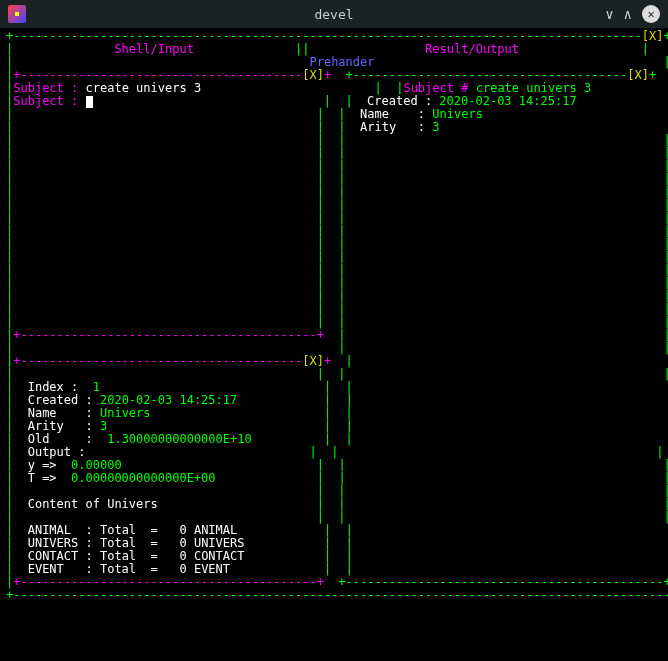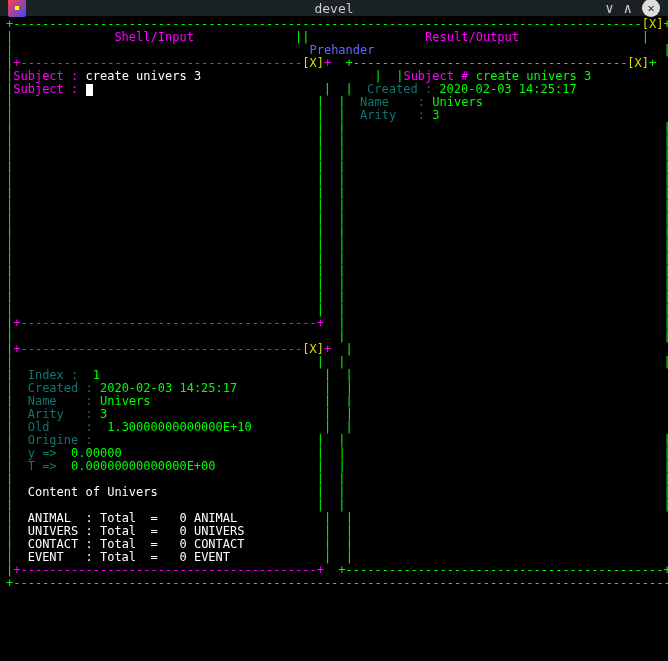--- a/index.html
+++ b/index.html
@@ -1,26 +1,26 @@
 <!DOCTYPE html>
 <html><head>
 <meta charset="utf-8">
 <style>
 *{margin:0;padding:0;box-sizing:border-box}
 body{background:#000;font-family:monospace;font-size:12px;width:668px;height:661px;overflow:hidden;color:#0f0}
-.titlebar{background:#1a2224;height:16px;display:flex;align-items:center;padding:0 8px;position:relative}
+.titlebar{background:#1a2224;height:28px;display:flex;align-items:center;padding:0 8px;position:relative}
 .logo{width:18px;height:18px;background:linear-gradient(135deg,#f44,#44f);border-radius:2px;position:relative}
 .logo::after{content:"";position:absolute;inset:3px;background:radial-gradient(circle,#ff0 30%,transparent 30%)}
 .wtitle{position:absolute;left:50%;transform:translateX(-50%);color:#ccc;font-size:13px}
 .wctrl{margin-left:auto;display:flex;gap:10px;align-items:center}
 .wbtn{color:#ccc;cursor:pointer;font-size:14px}
 .wclose{width:18px;height:18px;border-radius:50%;background:#ddd;color:#222;display:flex;align-items:center;justify-content:center;font-size:12px;cursor:pointer}
 .term{padding:2px 6px;height:633px;line-height:13px}
 .ln{white-space:pre;height:13px}
-.d-green{color:#0f0}.d-mag{color:#f0f}.d-cyan{color:#0f766e}.d-yel{color:#dd0}.d-blue{color:#66f}.d-white{color:#fff}
+.d-green{color:#0f0}.d-mag{color:#f0f}.d-cyan{color:#ffffff}.d-yel{color:#dd0}.d-blue{color:#66f}.d-white{color:#fff}
 .cursor{display:inline-block;width:7px;height:12px;background:#fff;vertical-align:middle}
 </style>
 </head>
 <body>
 
 <div class="titlebar">
   <div class="logo"></div>
   <div class="wtitle">devel</div>
   <div class="wctrl">
     <span class="wbtn">∨</span>
@@ -55,21 +55,21 @@
 <div class="ln"><span class="d-green">|                                          |  |                                            |</span></div>
 <div class="ln"><span class="d-green">|</span><span class="d-mag">+-----------------------------------------+</span><span class="d-green">  |                                            |</span></div>
 <div class="ln"><span class="d-green">|                                             |                                            |</span></div>
 <div class="ln"><span class="d-green">|</span><span class="d-mag">+---------------------------------------</span><span class="d-yel">[X]</span><span class="d-mag">+</span><span class="d-green">  |                                            |</span></div>
 <div class="ln"><span class="d-green">|                                          |  |                                            |</span></div>
 <div class="ln"><span class="d-green">|  </span><span class="d-cyan"><span>Index</span> <span>:</span></span><span class="d-green">  <span>1</span>                               </span><span class="d-green">|  |                                            |</span></div>
 <div class="ln"><span class="d-green">|  </span><span class="d-cyan"><span>Created</span> <span>:</span></span><span class="d-green"> <span>2020-02-03 14:25:17</span>            </span><span class="d-green">|  |                                            |</span></div>
 <div class="ln"><span class="d-green">|  </span><span class="d-cyan"><span>Name</span>    <span>:</span></span><span class="d-green"> <span>Univers</span>                        </span><span class="d-green">|  |                                            |</span></div>
 <div class="ln"><span class="d-green">|  </span><span class="d-cyan"><span>Arity</span>   <span>:</span></span><span class="d-green"> <span>3</span>                              </span><span class="d-green">|  |                                            |</span></div>
 <div class="ln"><span class="d-green">|  </span><span class="d-cyan"><span>Old</span>     <span>:</span></span><span class="d-green">  <span>1.30000000000000E+10</span>          </span><span class="d-green">|  |                                            |</span></div>
-<div class="ln"><span class="d-green">|  </span><span class="d-cyan"><span>Origine</span> <span>:</span></span><span class="d-green">                               |  |                                            |</span></div>
+<div class="ln"><span class="d-green">|  </span><span class="d-cyan"><span>Output</span> <span>:</span></span><span class="d-green">                               |  |                                            |</span></div>
 <div class="ln"><span class="d-green">|  </span><span class="d-cyan">y =&gt;</span><span class="d-green">  <span>0.00000</span>                           </span><span class="d-green">|  |                                            |</span></div>
 <div class="ln"><span class="d-green">|  </span><span class="d-cyan">T =&gt;</span><span class="d-green">  <span>0.00000000000000E+00</span>              </span><span class="d-green">|  |                                            |</span></div>
 <div class="ln"><span class="d-green">|                                          |  |                                            |</span></div>
 <div class="ln"><span class="d-green">|  </span><span class="d-white">Content of Univers</span><span class="d-green">                      |  |                                            |</span></div>
 <div class="ln"><span class="d-green">|                                          |  |                                            |</span></div>
 <div class="ln"><span class="d-green">|  </span><span class="d-white"><span>ANIMAL</span>  : <span>Total</span>  <span>=</span>   <span>0</span> <span>ANIMAL</span></span><span class="d-green">            |  |                                            |</span></div>
 <div class="ln"><span class="d-green">|  </span><span class="d-white"><span>UNIVERS</span> : <span>Total</span>  <span>=</span>   <span>0</span> <span>UNIVERS</span></span><span class="d-green">           |  |                                            |</span></div>
 <div class="ln"><span class="d-green">|  </span><span class="d-white"><span>CONTACT</span> : <span>Total</span>  <span>=</span>   <span>0</span> <span>CONTACT</span></span><span class="d-green">           |  |                                            |</span></div>
 <div class="ln"><span class="d-green">|  </span><span class="d-white"><span>EVENT</span>   : <span>Total</span>  <span>=</span>   <span>0</span> <span>EVENT</span></span><span class="d-green">             |  |                                            |</span></div>
 <div class="ln"><span class="d-green">|</span><span class="d-mag">+-----------------------------------------+</span><span class="d-green">  +--------------------------------------------+</span></div>

